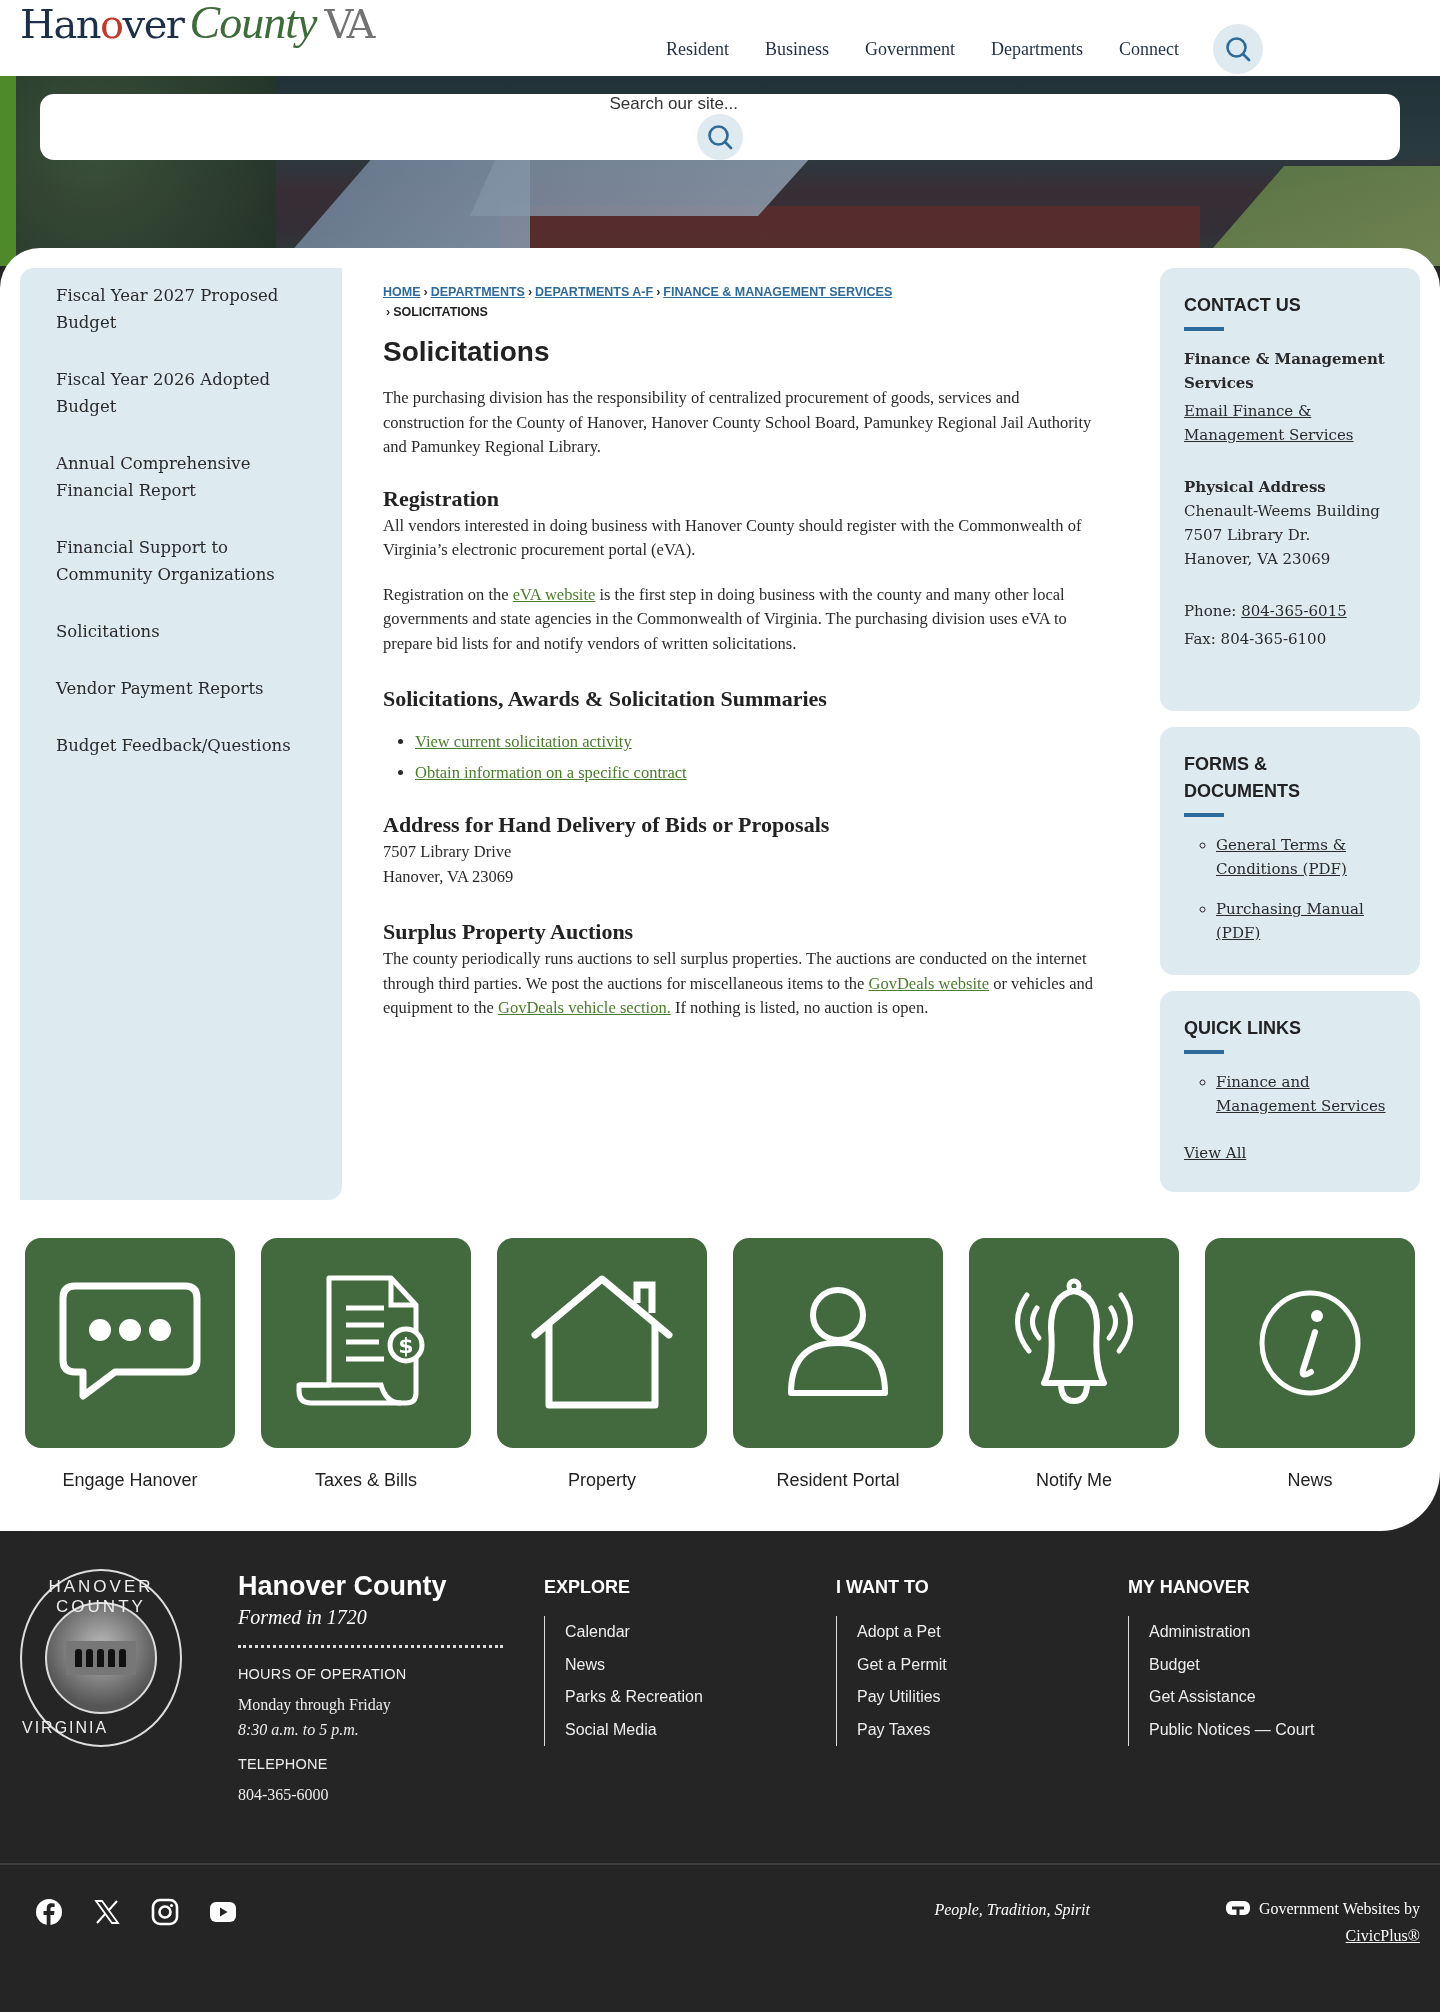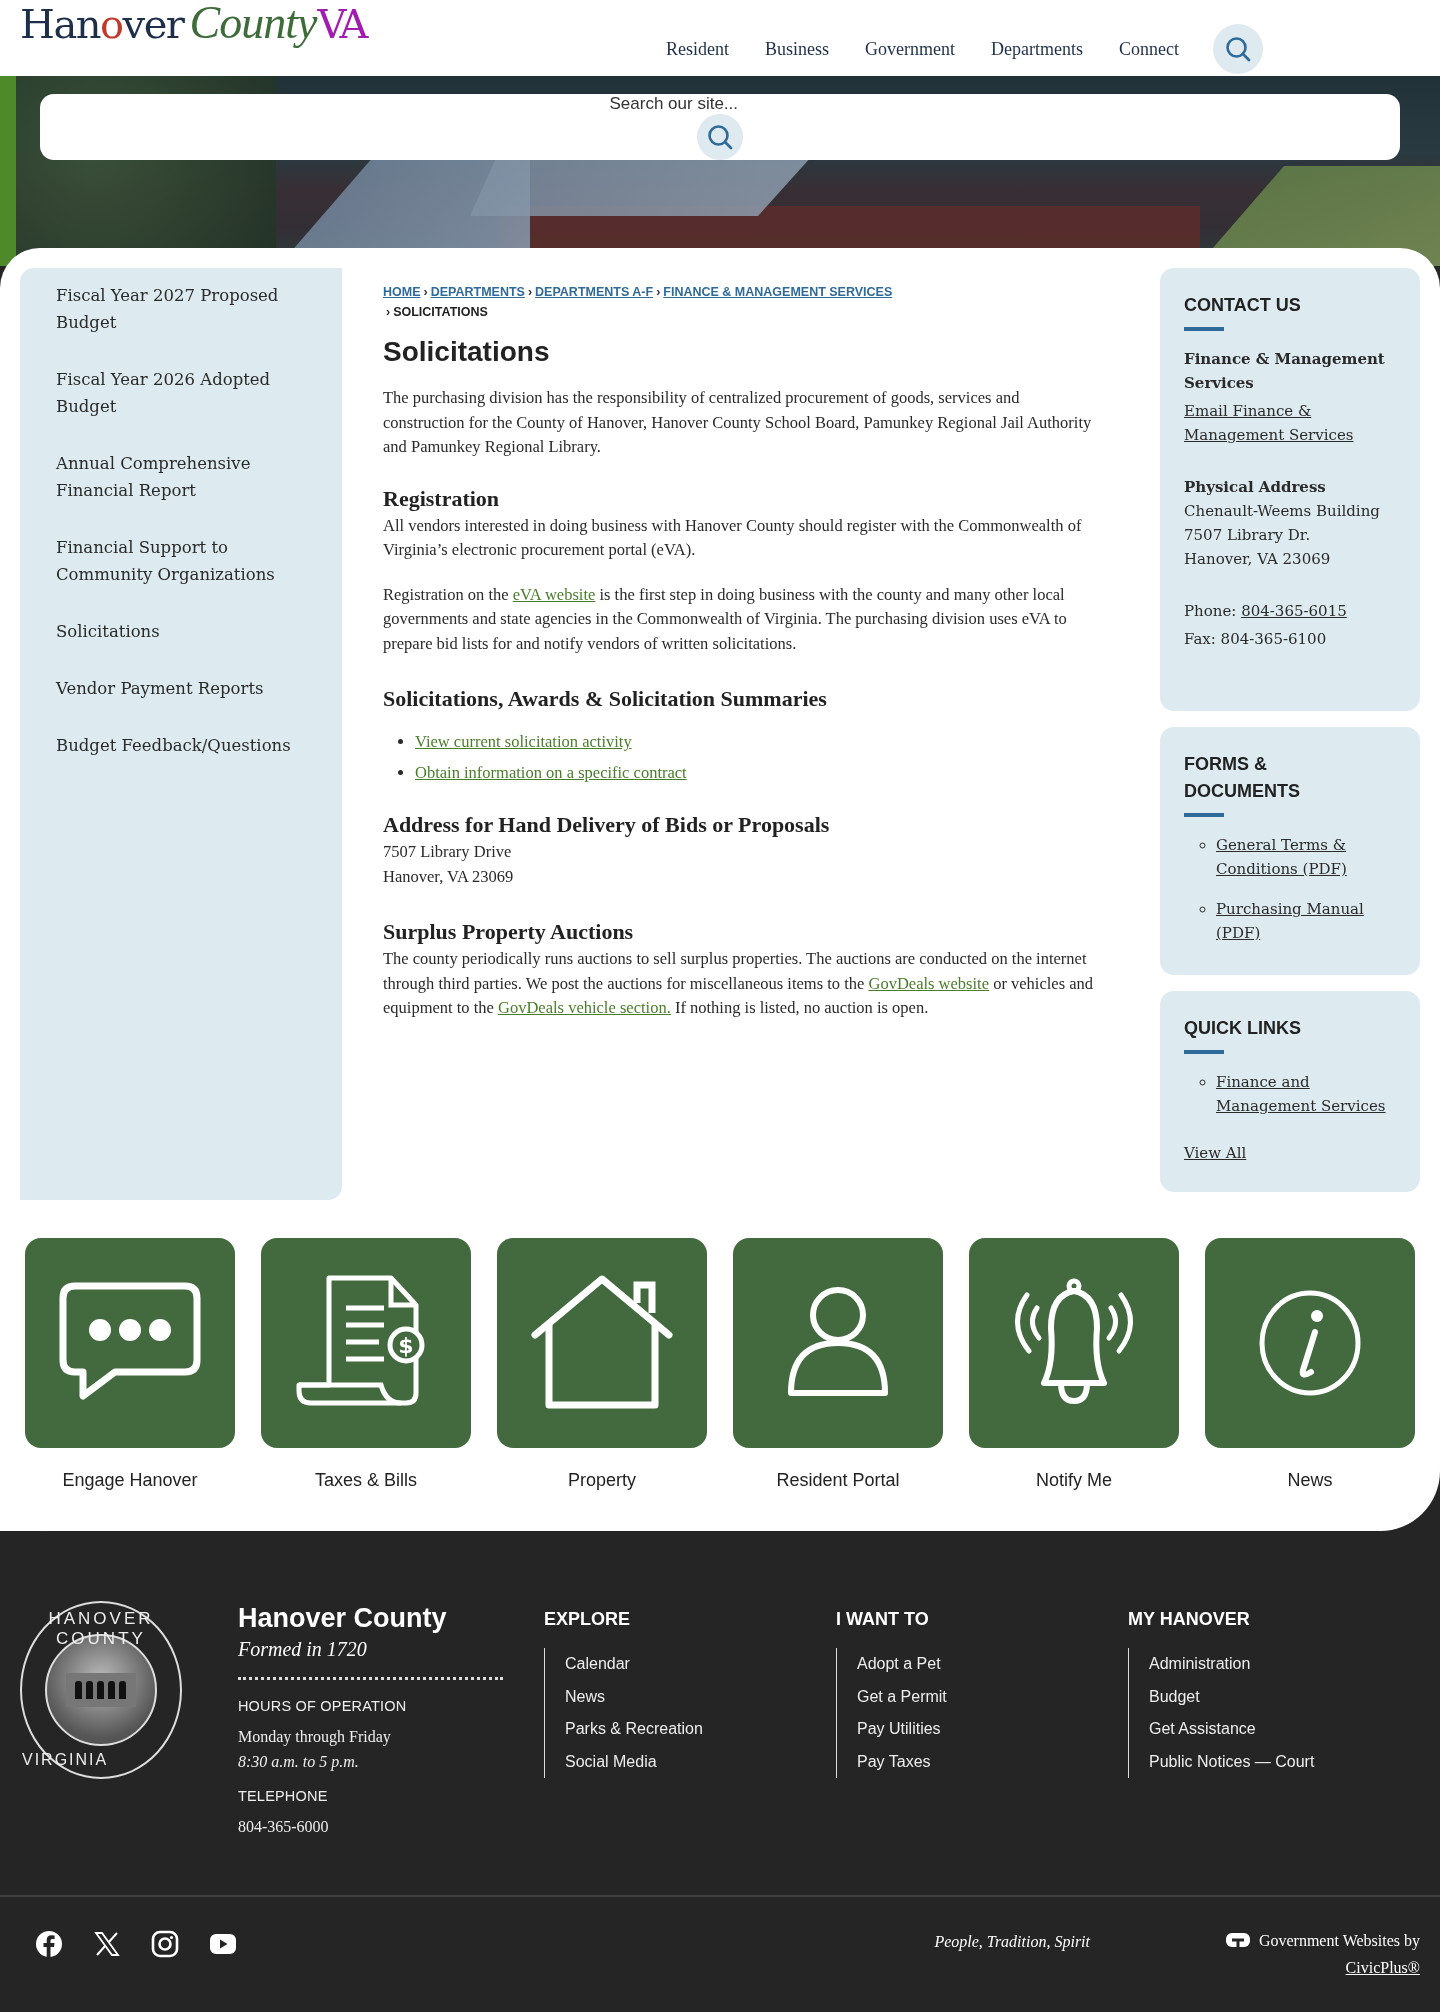--- a/index.html
+++ b/index.html
@@ -6,21 +6,21 @@
     html, body { width: 1440px; }
     body { font-family: "DejaVu Sans", sans-serif; background: #252525; color: #2a2a2a; }
     a { color: inherit; }
 
     
     .header { height: 76px; background: #fff; display: flex; padding: 0 20px; position: relative; }
     .logo { display: flex; align-items: baseline; font-family: "DejaVu Serif", serif; line-height: 1; }
     .logo .han { font-size: 40px; color: #1e2f4a; letter-spacing: -1.5px; }
     .logo .han .o { color: #c0392b; }
     .logo .county { font-family: "Liberation Serif", serif; font-style: italic; font-size: 46px; color: #3d6b3a; margin-left: 6px; letter-spacing: -1px; }
-    .logo .va { font-size: 40px; color: #a21caf; letter-spacing: -4px; margin-left: 1px; }
+    .logo .va { font-size: 40px; color: #737373; letter-spacing: -4px; margin-left: 8px; }
     .nav { display: flex; gap: 0; position: absolute; left: 648px; top: 0; height: 98px; align-items: center; }
     .nav-item { font-family: Liberation Serif, serif; font-size: 18px; color: #1e2f4a; padding: 0 18px; cursor: pointer; font-weight: 500; }
     .nav-search { width: 50px; height: 50px; border-radius: 50%; background: #dfe9f0; display: flex; align-items: center; justify-content: center; margin-left: 16px; cursor: pointer; }
 
     
     .banner { height: 190px; position: relative; overflow: hidden;
       background:
         linear-gradient(rgba(20,40,60,0.45), rgba(20,40,60,0.45)),
         linear-gradient(180deg, #2c3b34 0%, #3a4a44 40%, #55342f 60%, #4d3330 80%, #3f4d3a 100%);
     }
@@ -66,21 +66,21 @@
     .panel ul li { font-family: "DejaVu Serif", serif; font-size: 15px; line-height: 24px; margin-bottom: 16px; }
     .panel .view-all { font-family: "DejaVu Serif", serif; font-size: 15px; text-decoration: underline; display: inline-block; margin-top: 10px; cursor: pointer; text-align: center; }
 
     
     .tiles { display: flex; gap: 26px; padding: 38px 5px 40px 5px; }
     .tile { width: 210px; text-align: center; cursor: pointer; }
     .tile-box { width: 210px; height: 210px; background: #436a3f; border-radius: 16px; display: flex; align-items: center; justify-content: center; }
     .tile-label { font-family: "Liberation Sans", sans-serif; font-size: 18px; color: #222; margin-top: 22px; font-weight: 500; }
 
     
-    .footer { background: #252525; border-radius: 60px 0 0 0; position: relative; margin-top: 0; padding: 64px 20px 0 20px; color: #fff; }
+    .footer { background: #252525; border-radius: 60px 0 0 0; position: relative; margin-top: 0; padding: 32px 20px 0 20px; color: #fff; }
     .footer-top { display: flex; height: 300px; }
     .seal { width: 178px; height: 178px; border-radius: 50%; border: 2px solid #ddd; position: relative; display: flex; align-items: center; justify-content: center; margin-top: 6px; }
     .seal-inner { width: 112px; height: 112px; border-radius: 50%; border: 2px solid #ddd; background: radial-gradient(circle at 50% 40%, #bbb, #555 70%); display: flex; align-items: center; justify-content: center; }
     .seal-building { width: 70px; height: 34px; background: #777; display: flex; gap: 4px; justify-content: center; align-items: center; }
     .seal-building span { width: 7px; height: 18px; background: #111; border-radius: 3px 3px 0 0; }
     .seal-text-top { position: absolute; top: 6px; left: 0; width: 100%; text-align: center; font-family: "Liberation Sans", sans-serif; font-size: 17px; letter-spacing: 3px; color: #eee; }
     .seal-text-bottom { position: absolute; bottom: 8px; left: 0; width: 100%; font-family: "Liberation Sans", sans-serif; font-size: 16px; letter-spacing: 2px; color: #eee; }
     .county-info { margin-left: 56px; width: 292px; }
     .county-name { font-family: "Liberation Sans", sans-serif; font-size: 27px; font-weight: bold; margin-top: 8px; }
     .county-formed { font-family: "Liberation Serif", serif; font-style: italic; font-size: 20px; margin-top: 4px; }

